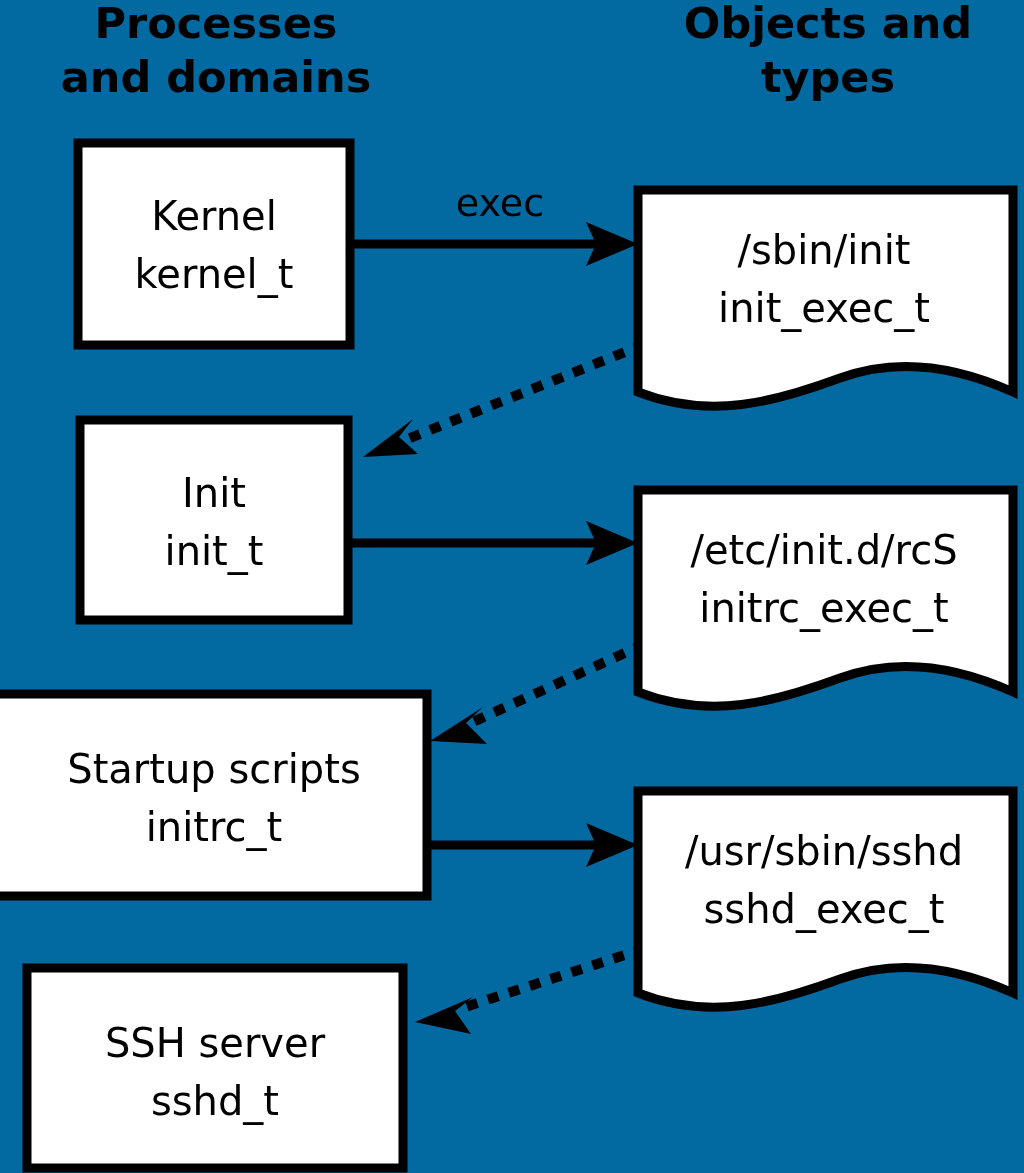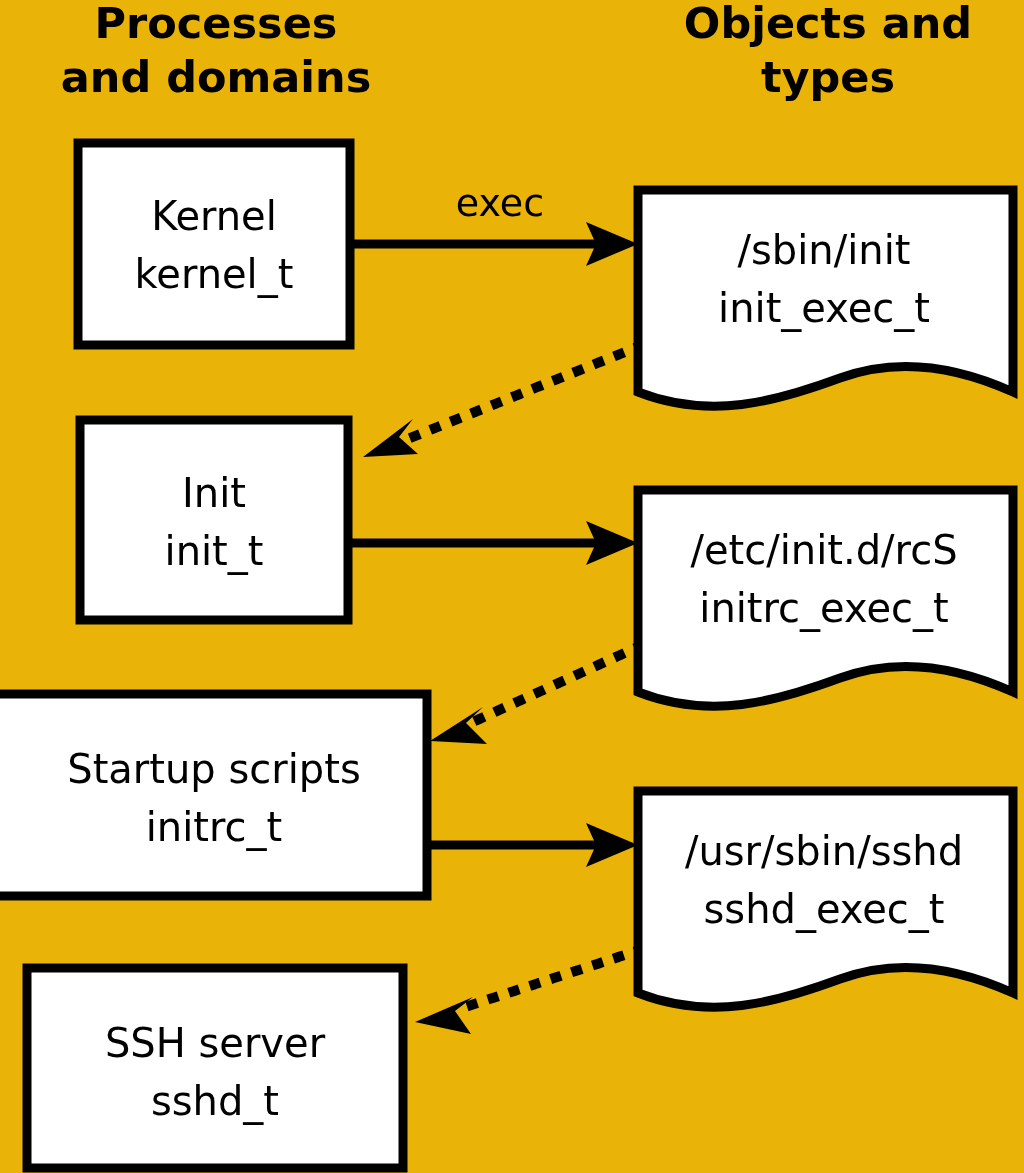--- a/index.html
+++ b/index.html
@@ -7,21 +7,21 @@
     padding: 0;
     background: #ffffff;
   }
   body {
     font-family: "DejaVu Sans", sans-serif;
   }
   #canvas {
     position: relative;
     width: 1024px;
     height: 1173px;
-    background: #eab308;
+    background: #0369a1;
     overflow: hidden;
   }
   #diagram-svg {
     position: absolute;
     left: 0;
     top: 0;
     width: 1024px;
     height: 1173px;
   }
   .col-title {

